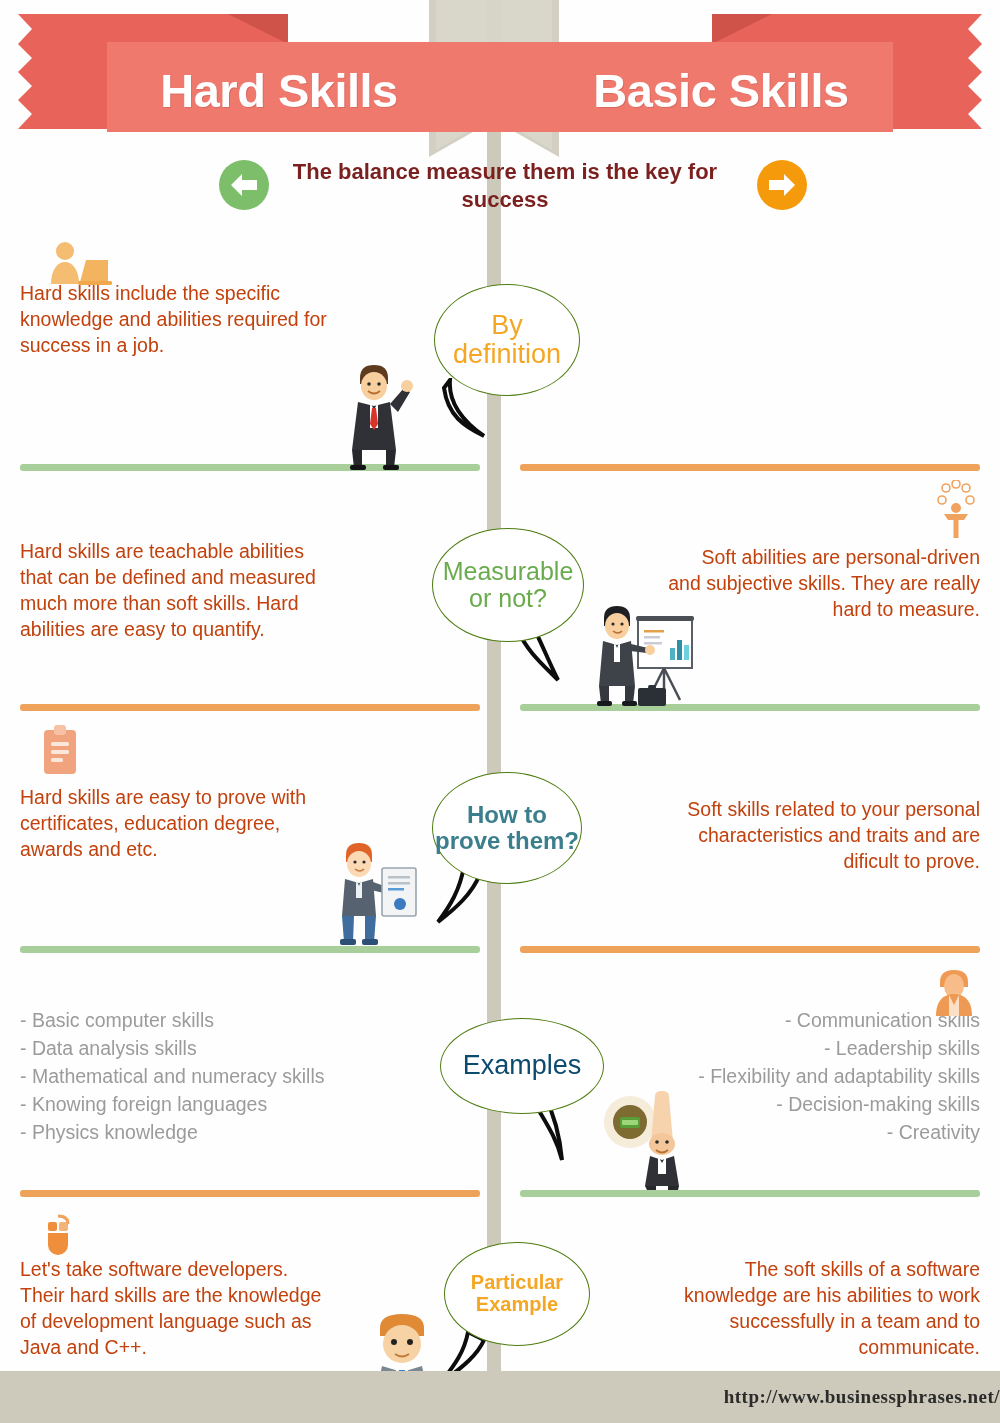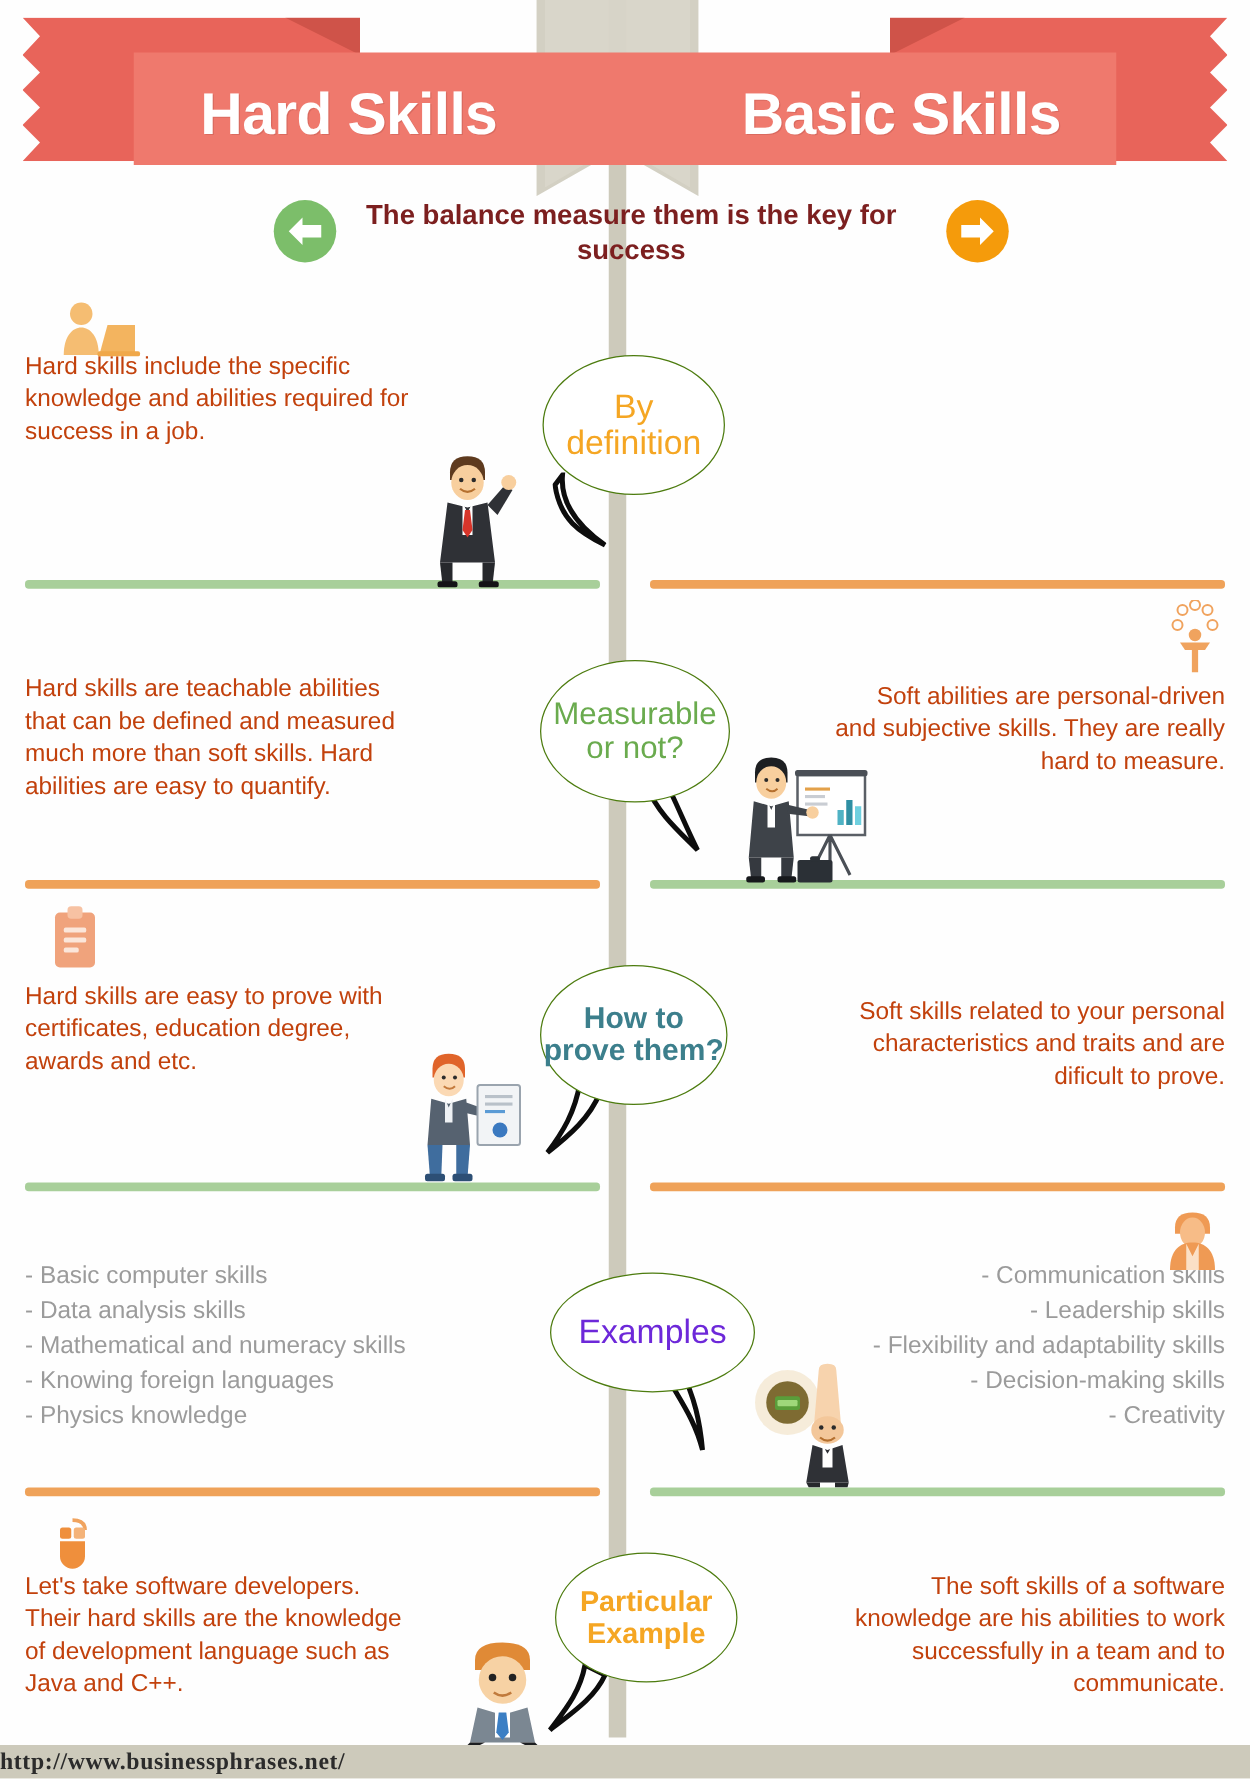--- a/index.html
+++ b/index.html
@@ -107,23 +107,23 @@
     display:flex;align-items:center;justify-content:center;
     text-align:center;box-sizing:border-box;
   }
   .bubble span{display:block;white-space:pre-line;line-height:1.08;}
 
   
   .char{position:absolute;z-index:6;}
 
   
   .footer{
-    position:absolute;left:0;bottom:0;width:1000px;height:27px;
+    position:absolute;left:0;bottom:0;width:1000px;height:52px;
     background:#cdcabb;z-index:8;
-    display:flex;align-items:center;justify-content:flex-start;
+    display:flex;align-items:center;justify-content:flex-end;
   }
   .footer-url{
     color:#2b2b2b;font-size:19px;font-weight:bold;
     font-family:"Liberation Serif", serif;letter-spacing:.5px;
   }
 </style>
 </head>
 <body>
 
 <div id="page">
@@ -365,21 +365,21 @@
       <circle cx="67" cy="52" r="1.8" fill="#2b2b2b"></circle>
       <path d="M56 60 q6 5 12 0" stroke="#b5702f" stroke-width="1.8" fill="none"></path>
       <path d="M50 66 L62 70 L74 66 L79 96 L45 96 Z" fill="#2f3136"></path>
       <path d="M58 66 L62 73 L66 66 L66 84 L58 84 Z" fill="#ffffff"></path>
       <path d="M45 96 L56 96 L56 100 L47 100 Z" fill="#26282c"></path>
       <path d="M68 96 L79 96 L78 100 L68 100 Z" fill="#26282c"></path>
     </svg>
   </div>
 
   <div class="bubble" style="left:440px;top:1018px;width:164px;height:96px;">
-    <span style="color:#6d28d9;font-size:27px;">Examples</span>
+    <span style="color:#0c4a6e;font-size:27px;">Examples</span>
   </div>
   <svg style="position:absolute;left:530px;top:1090px;z-index:6;" width="66" height="76" aria-hidden="true">
     <path d="M14 4 C26 28 30 48 32 70 C26 46 14 30 4 12 Z" fill="#ffffff" stroke="#0d0d0d" stroke-width="4"></path>
   </svg>
 
   <div class="divider left orange" style="top:1190px;"></div>
   <div class="divider right green" style="top:1190px;"></div>
 
   <div class="section" style="top:1202px;height:180px;">
     <div class="mini-icon" style="left:38px;top:10px;">
@@ -413,21 +413,21 @@
       <path d="M37 44 q7 5 14 0" stroke="#c07a3c" stroke-width="2" fill="none"></path>
       <path d="M24 56 L44 62 L64 56 L70 84 L18 84 Z" fill="#7b8792"></path>
       <path d="M38 56 L44 66 L50 56 L50 80 L38 80 Z" fill="#ffffff"></path>
       <path d="M41 60 L47 60 L49 76 L44 82 L39 76 Z" fill="#3b7fc4"></path>
       <path d="M18 84 L30 84 L26 86 L16 86 Z" fill="#1c1e21"></path>
       <path d="M58 84 L70 84 L72 86 L62 86 Z" fill="#1c1e21"></path>
     </svg>
   </div>
 
   <div class="bubble" style="left:444px;top:1242px;width:146px;height:104px;">
-    <span style="color:#f5a623;font-size:23px;font-weight:bold;">Particular
+    <span style="color:#f5a623;font-size:20px;font-weight:bold;">Particular
 Example</span>
   </div>
   <svg style="position:absolute;left:438px;top:1328px;z-index:6;" width="76" height="62" aria-hidden="true">
     <path d="M30 4 C26 26 14 40 2 56 C20 42 38 30 46 12 Z" fill="#ffffff" stroke="#0d0d0d" stroke-width="4"></path>
   </svg>
 
   <div class="footer">
     <div class="footer-url">http://www.businessphrases.net/</div>
   </div>
 

